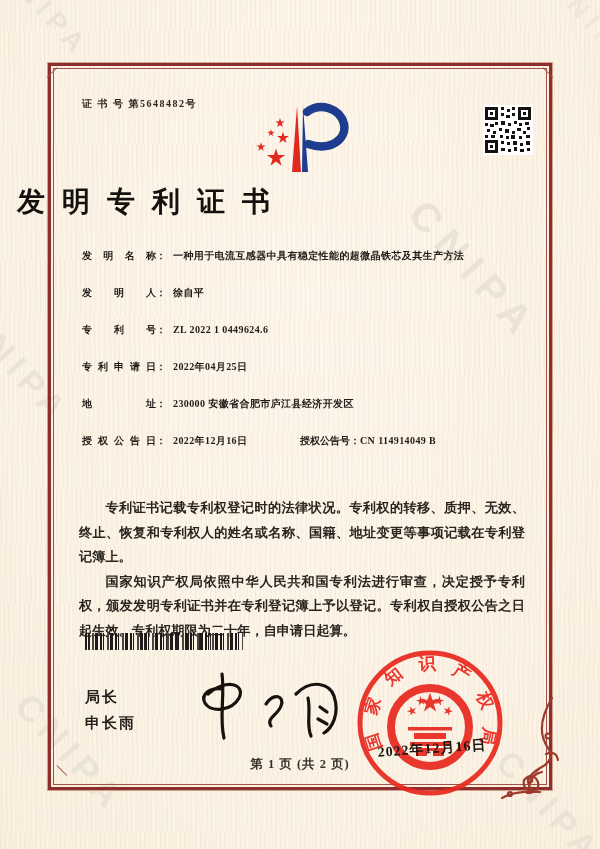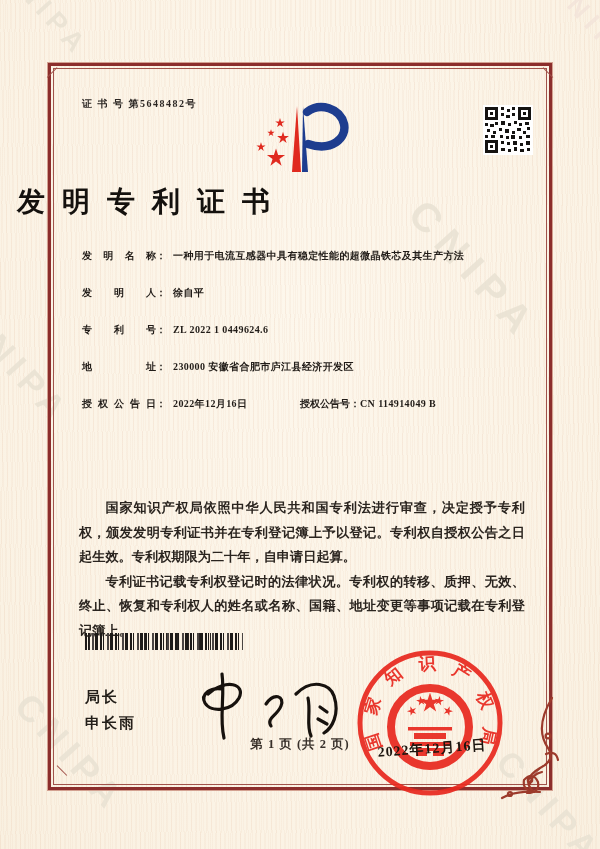--- a/index.html
+++ b/index.html
@@ -83,21 +83,21 @@
   
   .seal{position:absolute;left:350px;top:643px;}
   .seal-date{
     position:absolute;left:350px;top:740px;width:164px;text-align:center;
     font-size:14px;font-weight:700;color:#1c150f;letter-spacing:1px;
     transform:rotate(-4deg);
   }
   .corner-ornament{position:absolute;left:482px;top:692px;}
   
   .page-info{
-    position:absolute;left:0;top:736px;width:600px;text-align:center;
+    position:absolute;left:0;top:756px;width:600px;text-align:center;
     font-size:12.5px;color:#38302a;font-weight:600;letter-spacing:1px;
   }
   .continuation{
     position:absolute;left:0;top:804px;width:600px;text-align:center;
     font-size:13.5px;color:#2a231d;font-weight:600;letter-spacing:3.5px;
   }
 </style>
 </head>
 <body>
 
@@ -199,33 +199,36 @@
     <div class="frow">
       <span class="flabel">发 明 名 称</span><span class="fcolon">：</span><span class="fvalue">一种用于电流互感器中具有稳定性能的超微晶铁芯及其生产方法</span>
     </div>
     <div class="frow">
       <span class="flabel">发 明 人</span><span class="fcolon">：</span><span class="fvalue">徐自平</span>
     </div>
     <div class="frow">
       <span class="flabel">专 利 号</span><span class="fcolon">：</span><span class="fvalue">ZL 2022 1 0449624.6</span>
     </div>
     <div class="frow">
+      <span class="flabel">专利申请日</span><span class="fcolon">：</span><span class="fvalue">2022年04月25日</span>
+    </div>
+    <div class="frow">
       <span class="flabel">地 址</span><span class="fcolon">：</span><span class="fvalue">230000 安徽省合肥市庐江县经济开发区</span>
     </div>
     <div class="frow last">
       <span class="flabel">授权公告日</span><span class="fcolon">：</span><span class="fvalue">2022年12月16日</span>
       <span class="grant-no">
         <span>授权公告号</span><span>：</span><span class="fvalue">CN 114914049 B</span>
       </span>
     </div>
   </div>
 
   <div class="paras">
+    <p>专利证书记载专利权登记时的法律状况。专利权的转移、质押、无效、终止、恢复和专利权人的姓名或名称、国籍、地址变更等事项记载在专利登记簿上。</p>
     <p>国家知识产权局依照中华人民共和国专利法进行审查，决定授予专利权，颁发发明专利证书并在专利登记簿上予以登记。专利权自授权公告之日起生效。专利权期限为二十年，自申请日起算。</p>
-    <p>专利证书记载专利权登记时的法律状况。专利权的转移、质押、无效、终止、恢复和专利权人的姓名或名称、国籍、地址变更等事项记载在专利登记簿上。</p>
   </div>
 
   <div class="barcode"></div>
 
   <div class="official">
     <div class="line">局长</div>
     <div class="line">申长雨</div>
   </div>
 
   <svg class="signature" width="160" height="88" viewBox="0 0 160 88">

